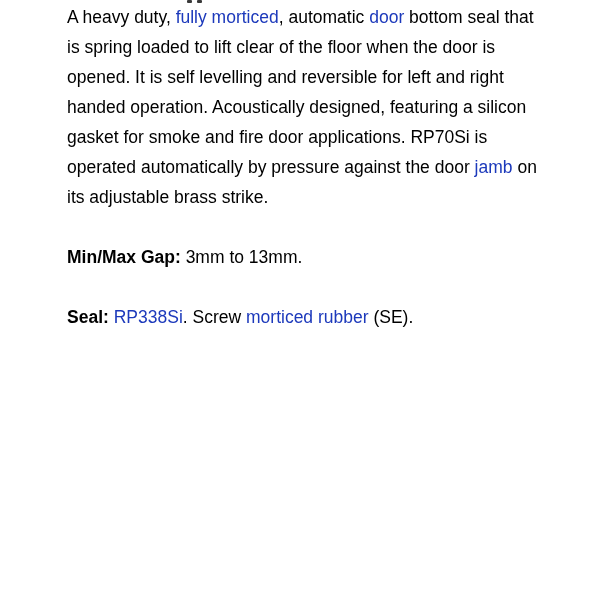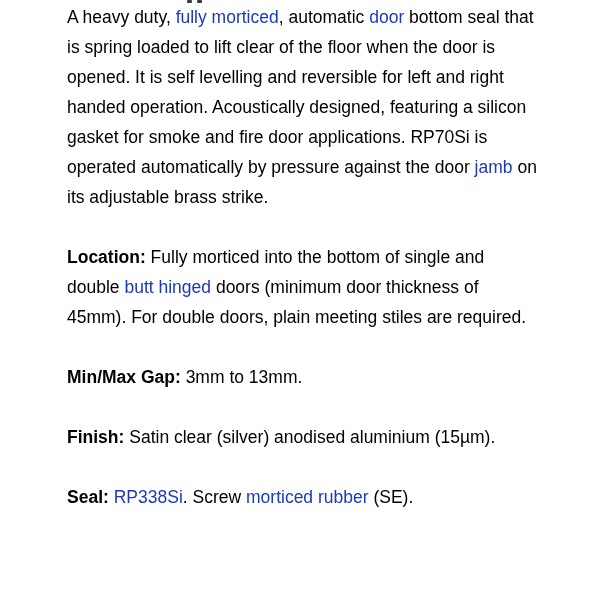--- a/index.html
+++ b/index.html
@@ -57,22 +57,20 @@
 
 <div class="artifact">
   <span class="a1"></span>
     <span class="a2"></span>
 </div>
 
 <div class="page">
 
   <p><span>A heavy duty, </span><span class="link">fully morticed</span><span>, automatic </span><span class="link">door</span><span> bottom seal that is spring loaded to lift clear of the floor when the door is opened. It is self levelling and reversible for left and right handed operation. Acoustically designed, featuring a silicon gasket for smoke and fire door applications. RP70Si is operated automatically by pressure against the door </span><span class="link">jamb</span><span> on its adjustable brass strike.</span></p>
 
-  <p><span class="b">Location:</span><span> Fully morticed into the bottom of single and double </span><span class="link">butt hinged</span><span> doors (minimum door thickness of 45mm). For double doors, plain meeting stiles are required.</span></p>
 
   <p><span class="b">Min/Max Gap:</span><span> 3mm to 13mm.</span></p>
 
-  <p><span class="b">Finish:</span><span> Satin clear (silver) anodised aluminium (15µm).</span></p>
 
 
   <p><span class="b">Seal:</span><span> </span><span class="link">RP338Si</span><span>. Screw </span><span class="link">morticed rubber</span><span> (SE).</span></p>
 
 </div>
 
 </body></html>

